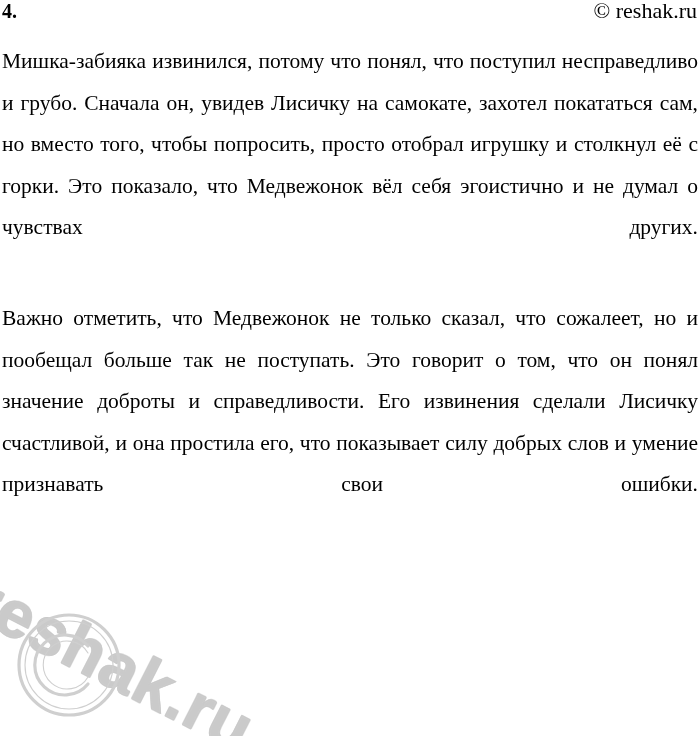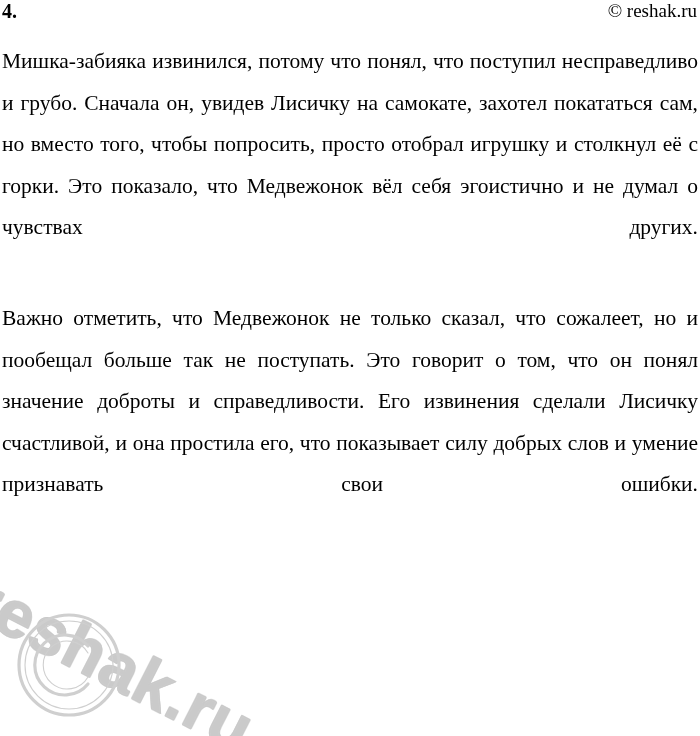--- a/index.html
+++ b/index.html
@@ -36,21 +36,21 @@
     justify-content: space-between;
     z-index: 3;
   }
   .task-number {
     font-weight: bold;
     font-size: 20px;
     line-height: 22px;
     letter-spacing: 0;
   }
   .copyright-line {
-    font-size: 19px;
+    font-size: 22px;
     line-height: 22px;
     white-space: nowrap;
     padding-right: 1px;
   }
 
   
   .answer-body {
     position: relative;
     z-index: 3;
     margin-top: 17px;

